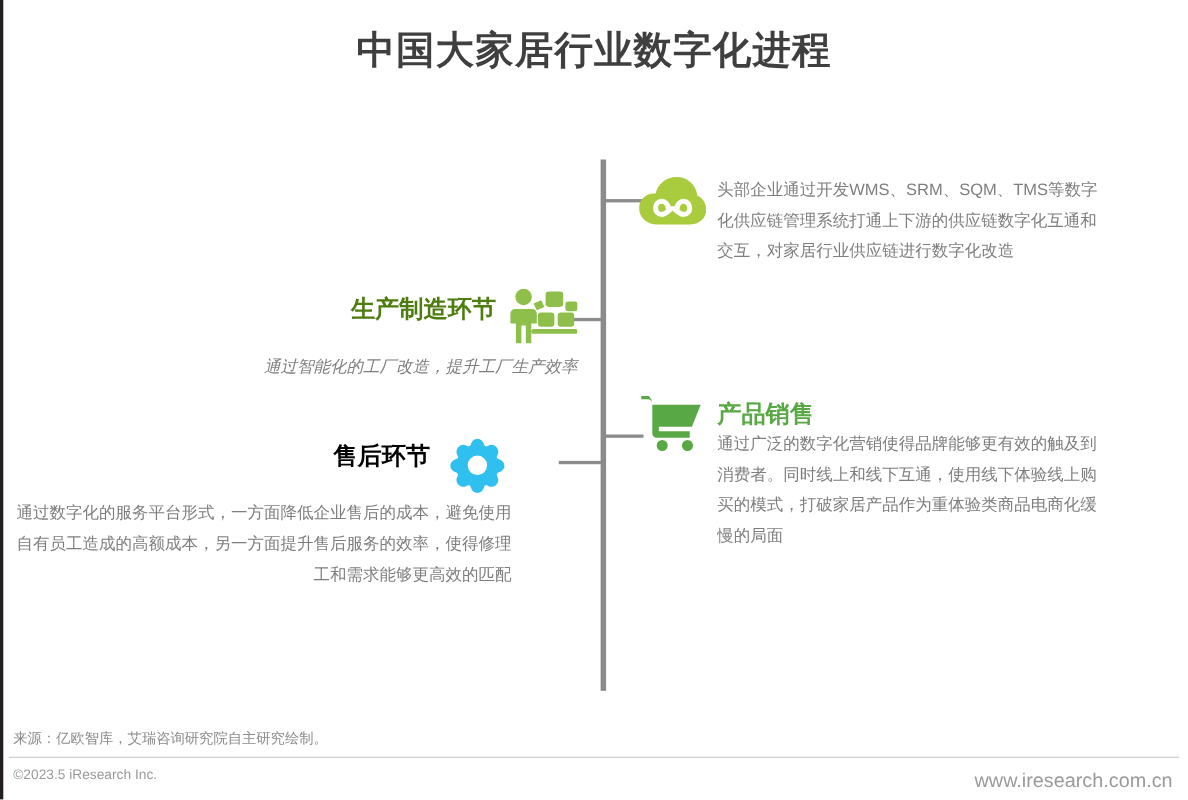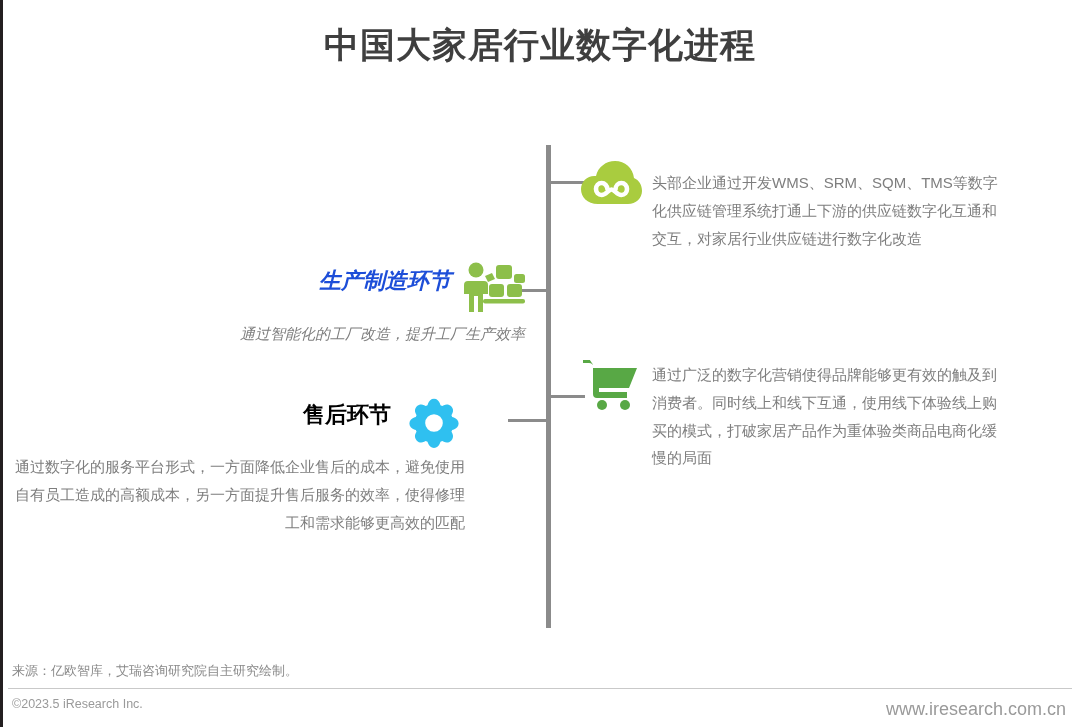--- a/index.html
+++ b/index.html
@@ -78,31 +78,31 @@
   .sec-body {
     font-size: 15px;
     line-height: 1.85;
     color: #7e7e7e;
   }
 
   
   #supply-block { top: 158px; }
   #supply-block .sec-title { color: #a9cc3f; padding-top: 4px; }
   #supply-block .text-col { padding-left: 10px; }
-  #supply-block .sec-body { margin-top: 11px; }
+  #supply-block .sec-body { margin-top: 1px; }
 
   
   #sales-block { top: 360px; }
   #sales-block .sec-title { color: #58a845; padding-top: 4px; }
   #sales-block .text-col { padding-left: 10px; }
   #sales-block .sec-body { margin-top: 1px; }
 
   
   #production-block { left: 70px; top: 262px; }
-  #production-block .sec-title { color: #1d4ed8; padding-top: 6px; padding-right: 12px; font-style: italic; }
+  #production-block .sec-title { color: #4d7c0f; padding-top: 6px; padding-right: 12px; }
   #production-block .sec-body { margin-top: 6px; font-style: italic; }
 
   
   #aftersales-block { left: 10px; top: 397px; }
   #aftersales-block .sec-title { color: #000000; padding-top: 5px; padding-right: 12px; }
   #aftersales-block .sec-body { margin-top: 4px; }
 
   
   #source-note {
     position: absolute;
@@ -192,20 +192,21 @@
       <div class="icon-box">
         <svg width="62" height="52" viewBox="0 0 62 52" xmlns="http://www.w3.org/2000/svg">
           <g fill="#58a845">
             <path d="M3 3 h6 a4 4 0 0 1 4 4 v27 a4 4 0 0 0 4 4 h30 v-6 h-28 v-4 h30 l8 -20 h-44 v-1 a9 9 0 0 0 -9 -9 h-1 z"></path>
             <circle cx="22" cy="45" r="5"></circle>
             <circle cx="45" cy="45" r="5"></circle>
           </g>
         </svg>
       </div>
       <div class="text-col">
+        <div class="sec-title">产品销售</div>
         <div class="sec-body">通过广泛的数字化营销使得品牌能够更有效的触及到消费者。同时线上和线下互通，使用线下体验线上购买的模式，打破家居产品作为重体验类商品电商化缓慢的局面</div>
       </div>
     </div>
   </div>
 
   <div id="aftersales-block" class="block block-left">
     <div class="head-row head-row-left">
       <div class="sec-title">售后环节</div>
       <div class="icon-box">
         <svg width="62" height="52" viewBox="0 0 56 56" xmlns="http://www.w3.org/2000/svg">

